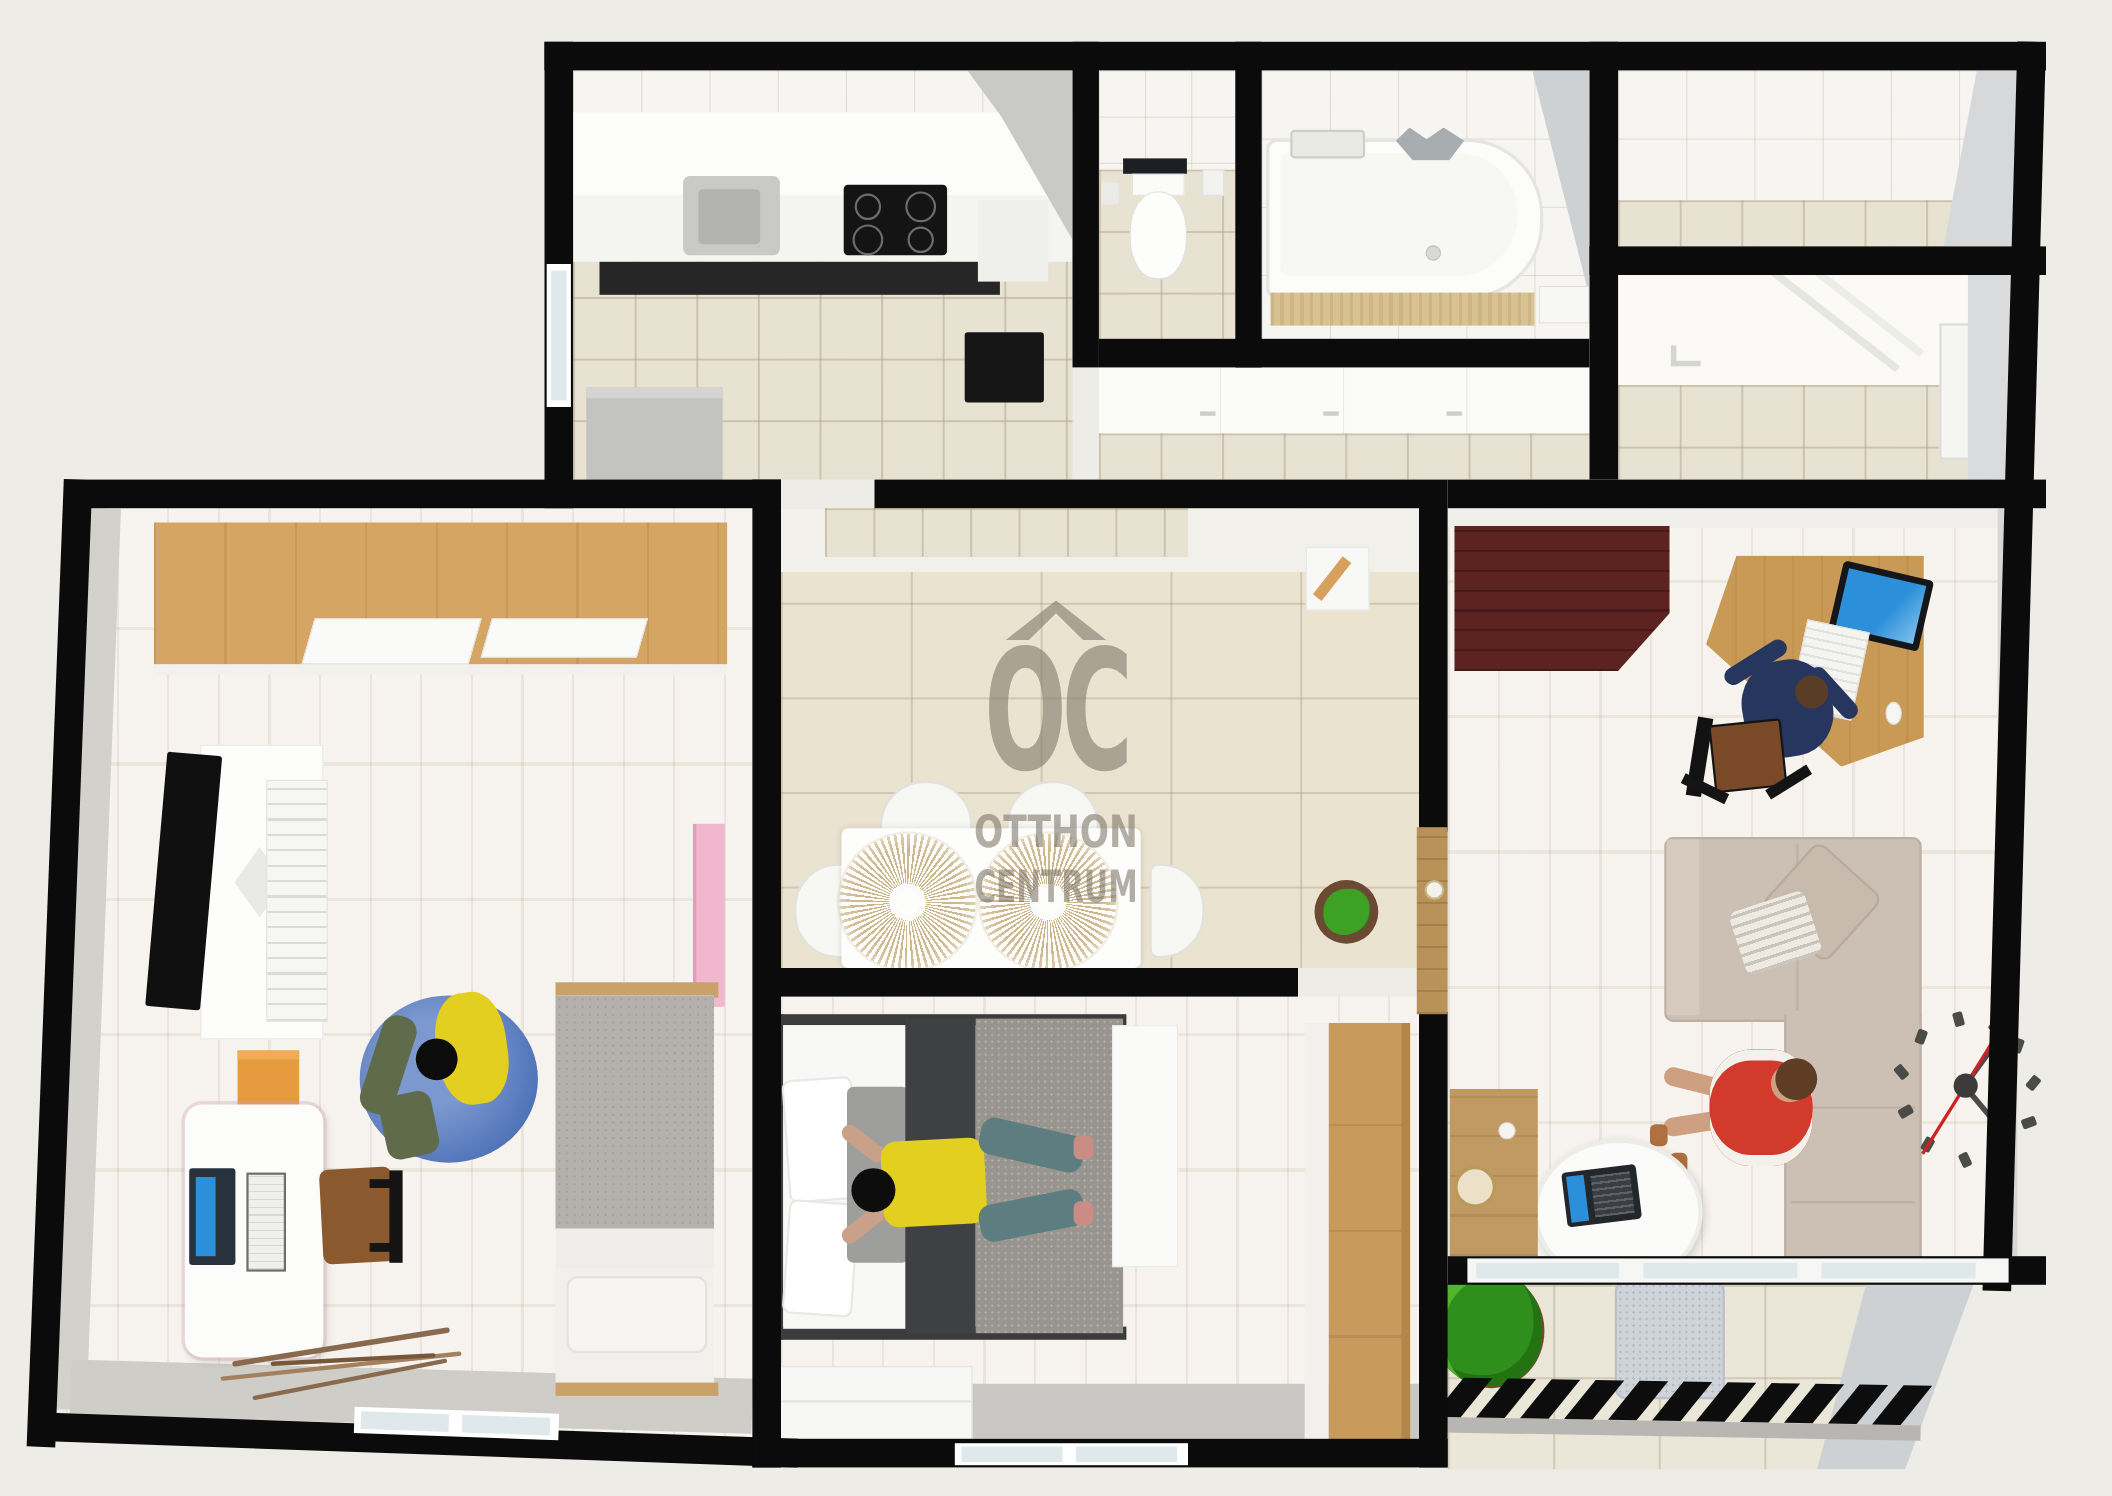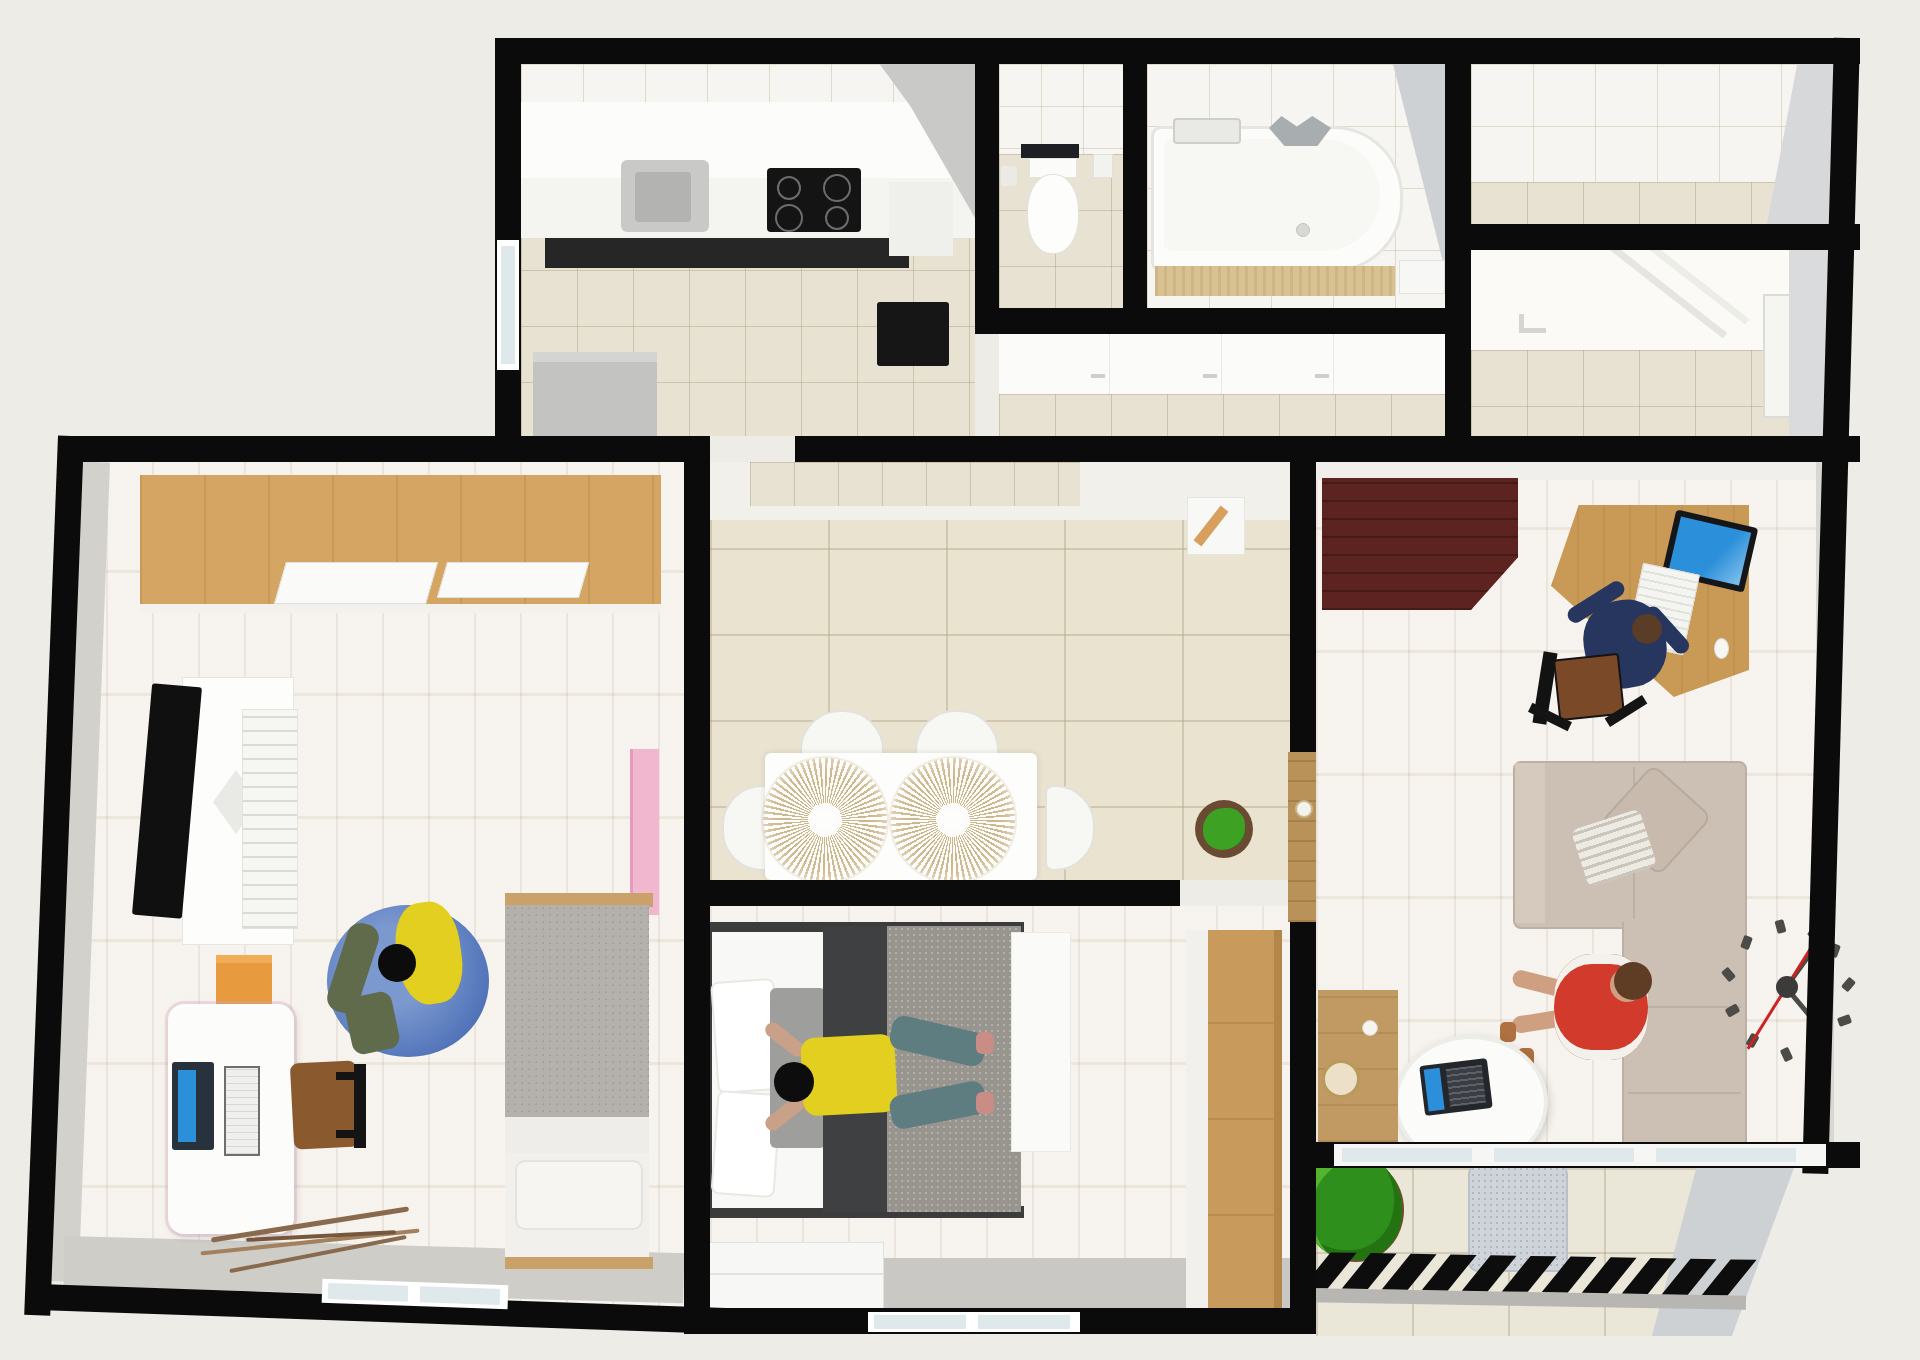--- a/index.html
+++ b/index.html
@@ -304,14 +304,20 @@
   </div>
   <div class="abs" style="left:1334px;top:1144px;width:492px;height:22px;background:#f6f6f4;z-index:12">
     <div class="abs glass" style="left:8px;top:4px;width:130px;height:14px"></div>
     <div class="abs glass" style="left:160px;top:4px;width:140px;height:14px"></div>
     <div class="abs glass" style="left:322px;top:4px;width:140px;height:14px"></div>
   </div>
   <div class="abs" style="left:1288px;top:752px;width:28px;height:170px;background:#b9925a;background-image:repeating-linear-gradient(0deg,rgba(90,55,15,.2) 0 2px,transparent 2px 20px);z-index:12">
     <div class="abs" style="left:7px;top:48px;width:14px;height:14px;background:#f4f2ec;border:2px solid #c9b88e;border-radius:50%"></div>
   </div>
 
+  <div id="wm" style="color: rgb(125, 117, 104);">
+    <div class="wm-roof"></div>
+    <div class="wm-logo">OC</div>
+    <div class="wm-l1">OTTHON</div>
+    <div class="wm-l2">CENTRUM</div>
+  </div>
 
 </div>
 
 </body></html>

